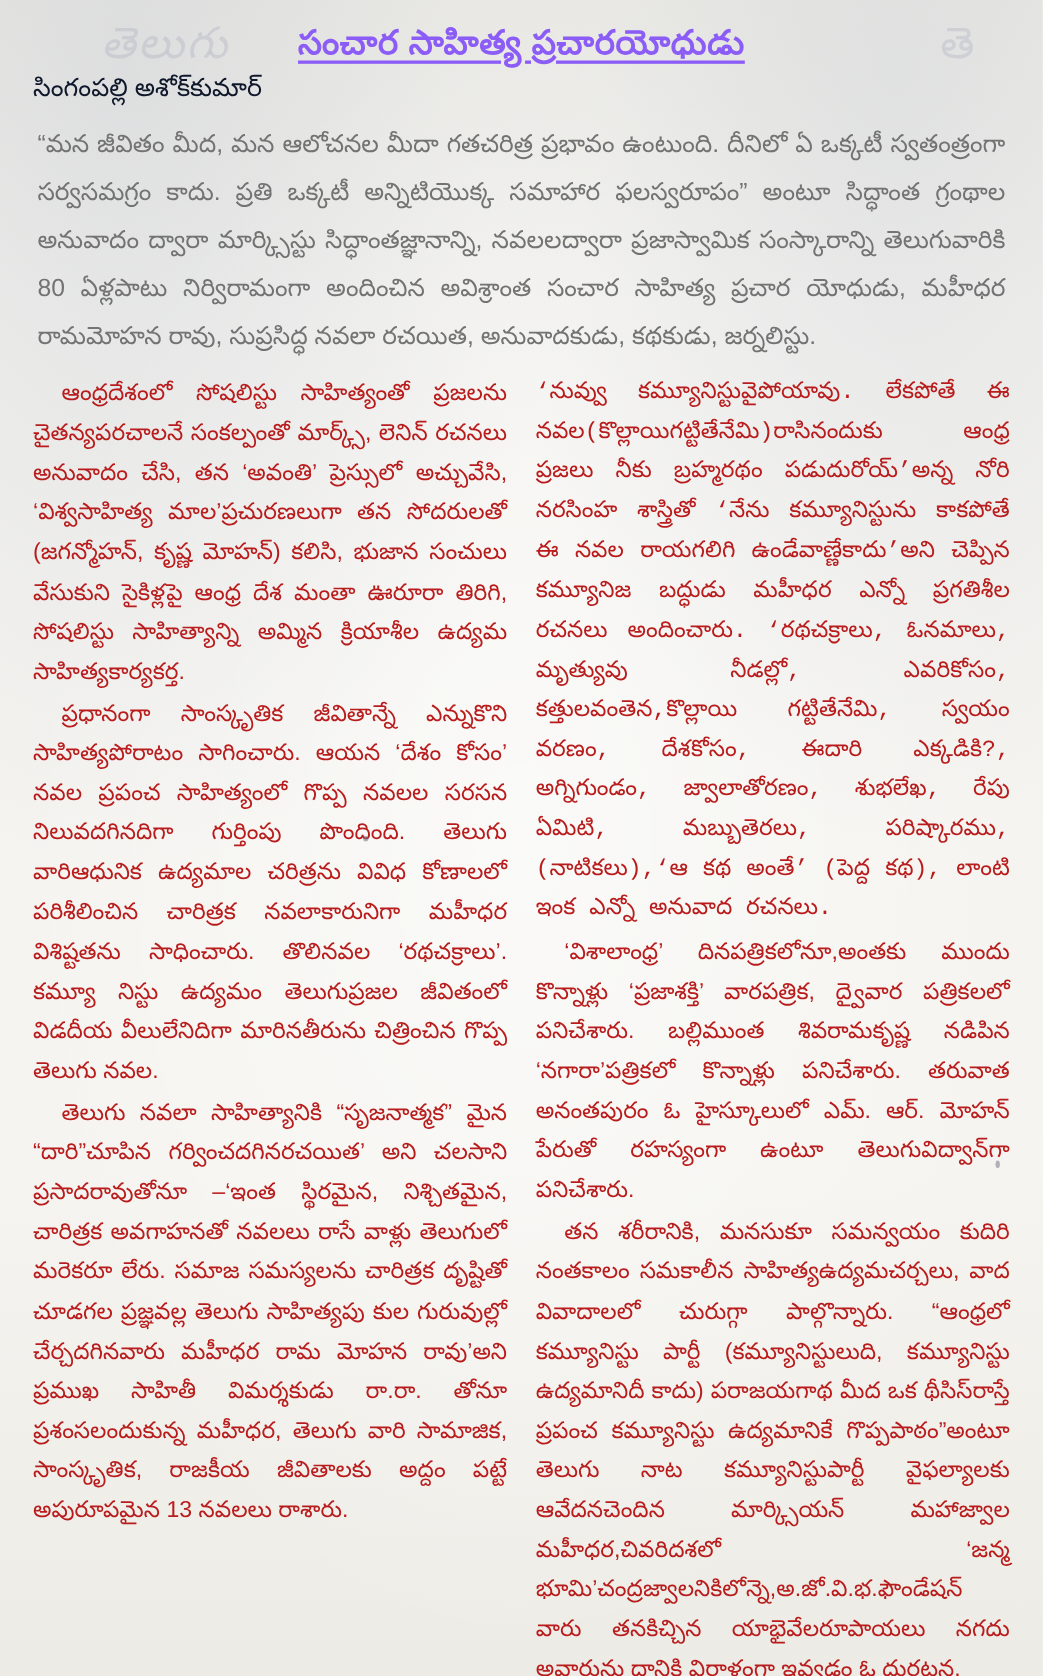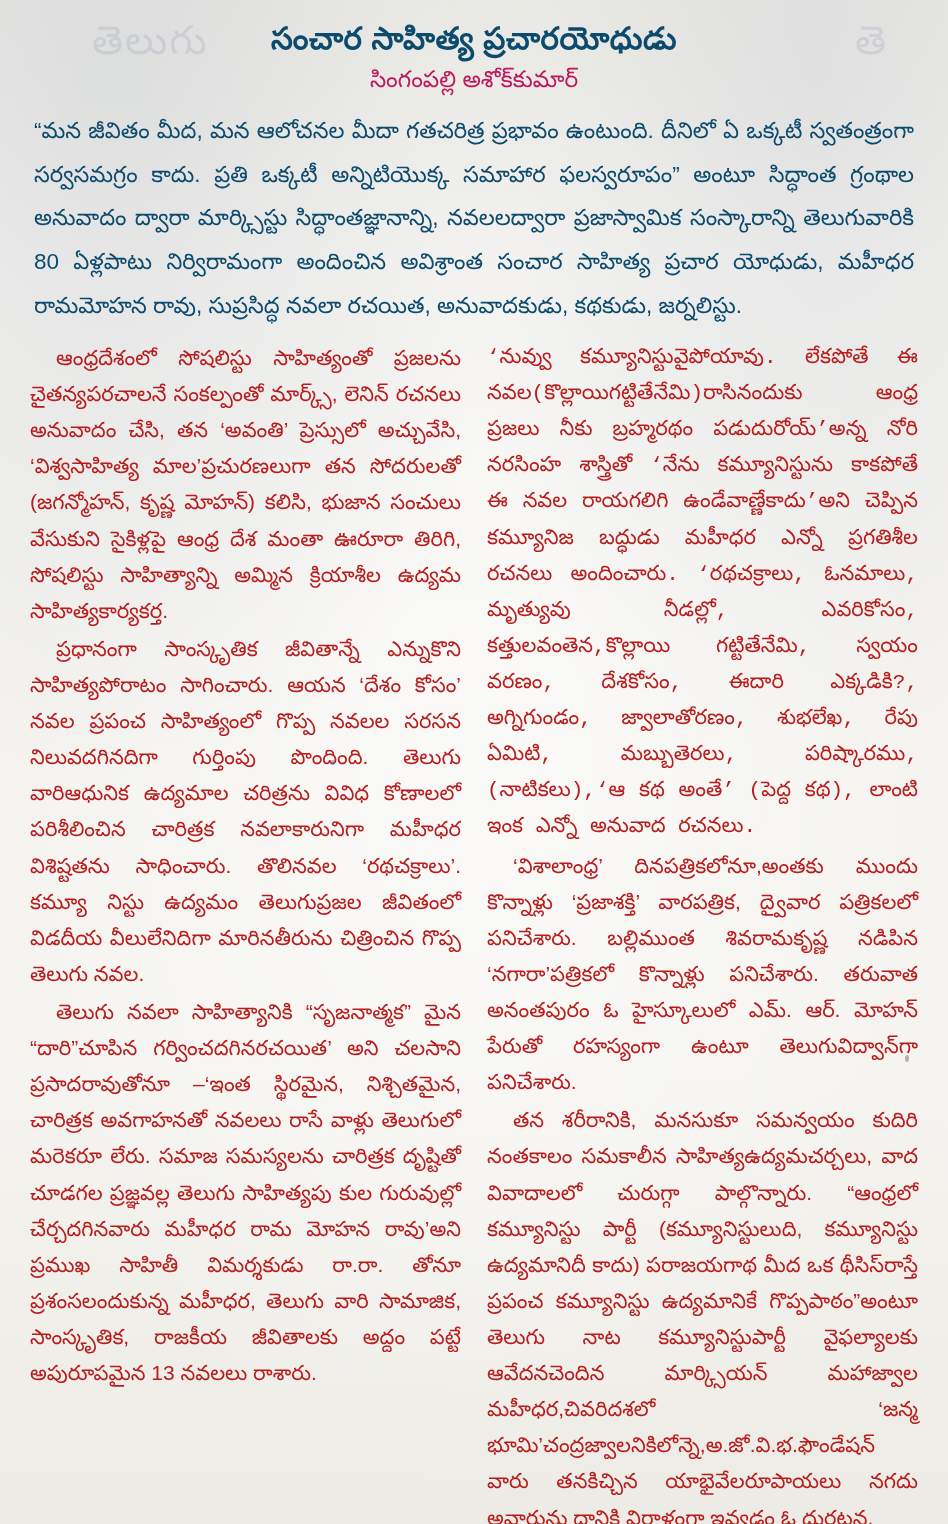--- a/index.html
+++ b/index.html
@@ -30,54 +30,55 @@
   .ghost {
     position: absolute;
     top: 18px;
     font-size: 40px;
     color: rgba(120,130,160,0.18);
     font-family: "Liberation Sans", sans-serif;
     letter-spacing: 2px;
     pointer-events: none;
     user-select: none;
   }
-  .ghost.left { left: 92px; }
+  .ghost.left { left: 92px; font-style: italic; }
   .ghost.right { right: 60px; }
 
   .page {
     position: relative;
     padding: 16px 30px 10px 30px;
     box-sizing: border-box;
     height: 100%;
   }
 
   .title {
     text-align: center;
     font-size: 31px;
     font-weight: bold;
-    color: #0c4a6e;
+    color: #8b5cf6;
     letter-spacing: 0.5px;
     line-height: 1.25;
+    text-decoration: underline;
     text-underline-offset: 6px;
     margin: 4px 0 2px 0;
   }
   .byline {
-    text-align: center;
+    text-align: left;
     font-size: 23px;
-    color: #be185d;
+    color: #0f172a;
     margin: 6px 0 14px 0;
     line-height: 1.3;
   }
 
   .lead {
     font-size: 22.5px;
     line-height: 1.95;
     text-align: justify;
     text-justify: inter-word;
-    color: #0c4a6e;
+    color: #737373;
     margin: 0 4px 12px 4px;
     text-indent: 0;
   }
 
   .columns {
     display: flex;
     gap: 26px;
     align-items: flex-start;
     margin-top: 4px;
   }

